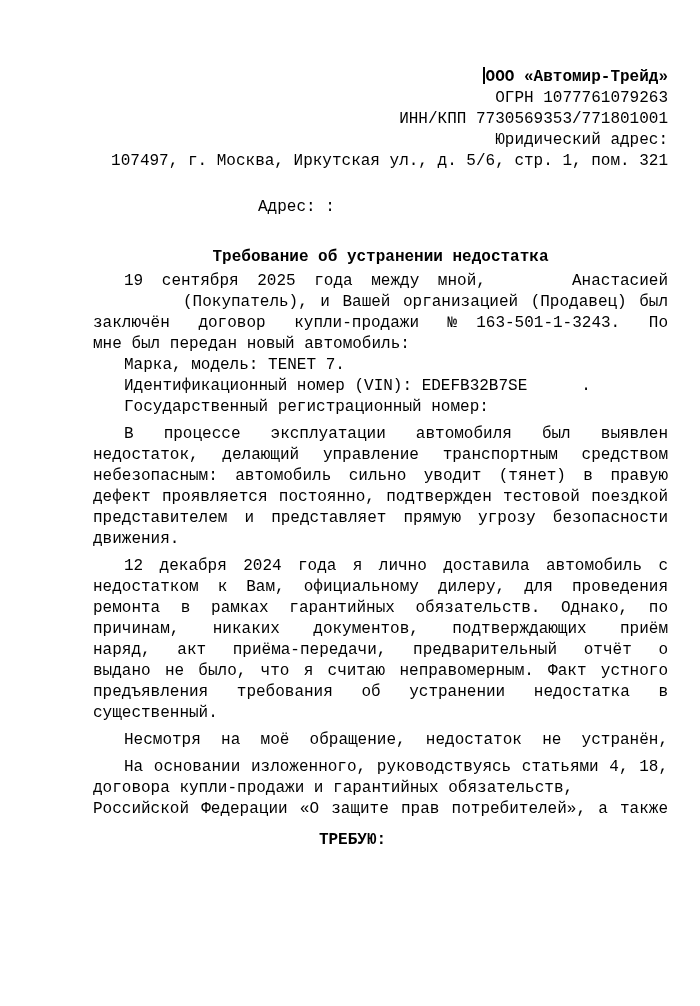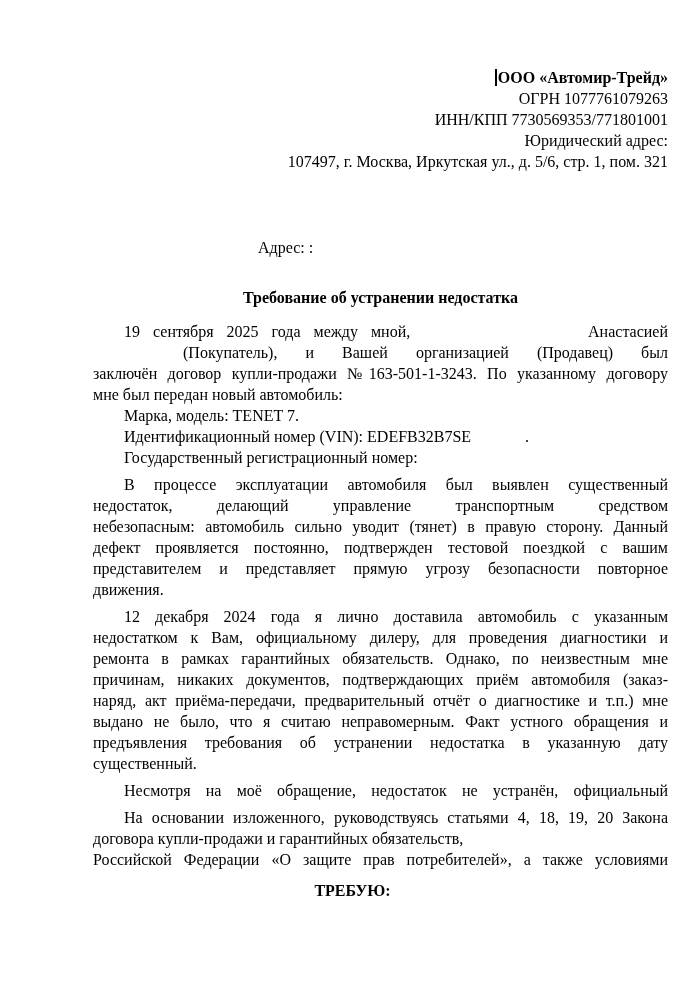--- a/index.html
+++ b/index.html
@@ -8,36 +8,36 @@
     width:700px; height:1006px;
     font-family:"Liberation Serif","DejaVu Serif",serif;
     font-size:16px; color:#000000;
     overflow:hidden;
   }
   .page {
     width:700px; height:1006px;
     padding:67px 32px 0 93px;
     background:#ffffff;
   }
-  .ln { height:21px; line-height:21px; overflow:hidden; white-space:pre-wrap; }
+  .ln { height:21px; line-height:21px; overflow:hidden; white-space:pre-wrap;font-family:Liberation Mono, monospace; }
   .ln.j { text-align:justify; text-align-last:justify; }
   .ln.sb { display:flex; justify-content:space-between; white-space:nowrap; }
   .bold { font-weight:bold; }
   .right { text-align:right; }
   .center { text-align:center; }
 
   .header-block { }
   .from-block { margin-top:4px; }
   .from-line { padding-left:239px; }
-  .address-line { padding-left:165px;margin-top:40px; }
+  .address-line { padding-left:165px; }
 
   .title-block { margin-top:29px; }
   .title-line2 { margin-top:16px; }
 
-  .body-block { margin-top:13px; }
+  .body-block { margin-top:3px; }
   .para { margin-top:6px; }
   .para:first-child { margin-top:0; }
 
   .demand { margin-top:10px; position:relative; left:-28px; }
 
   .cursor {
     display:inline-block; width:1.5px; height:17px;
     background:#000; vertical-align:-3px; margin-right:1px;
   }
 </style>

